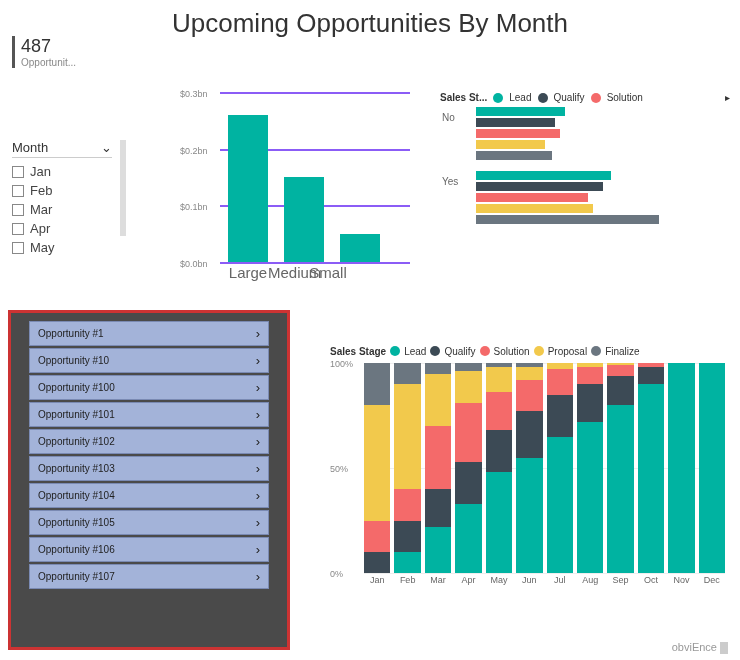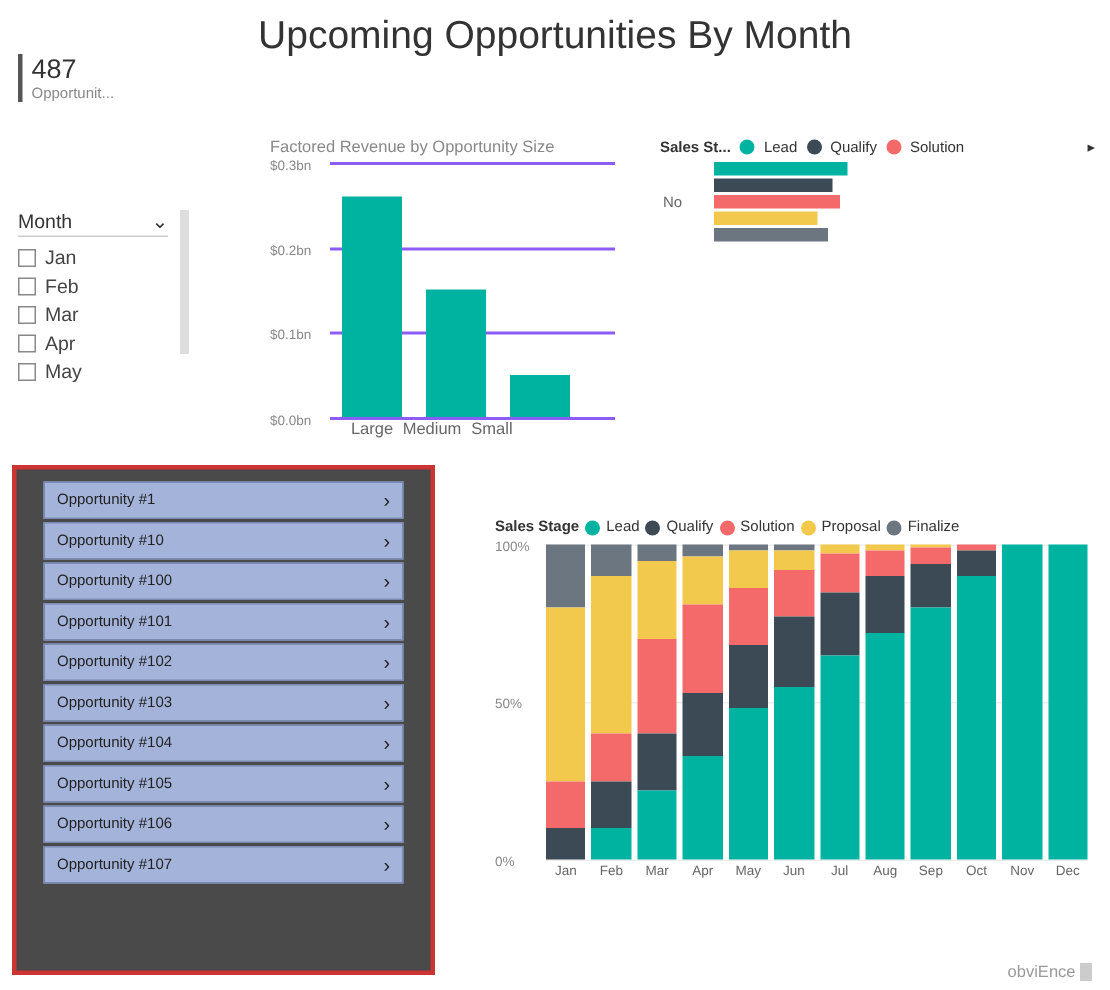--- a/index.html
+++ b/index.html
@@ -13,37 +13,37 @@
 .slicer-row{display:flex;align-items:center;gap:6px;font-size:13px;color:#444;padding:2px 0}
 .slicer-row .cb{width:12px;height:12px;border:1px solid #888}
 .slicer-sb{position:absolute;right:-14px;top:0;width:6px;height:96px;background:#ddd}
 .chart-title{font-size:11px;color:#888;margin-bottom:4px;white-space:nowrap;overflow:hidden;text-overflow:ellipsis}
 .bar1{position:absolute;left:180px;top:92px;width:230px}
 .bar1-area{position:relative;height:170px;margin-left:40px}
 .bar1-grid{position:absolute;left:0;right:0;border-top:2px solid #8b5cf6;font-size:9px;color:#888}
 .bar1-grid span{position:absolute;left:-40px;top:-5px}
 .bar1-bars{position:absolute;left:0;right:0;bottom:0;height:170px;display:flex;align-items:flex-end;gap:16px;padding:0 8px}
 .bar1-bar{width:40px;background:#00b3a1}
-.bar1-xlabels{display:flex;padding:0 8px;margin-left:40px;font-size:11px;color:#666;margin-top:2px}
+.bar1-xlabels{display:flex;padding:0 8px;margin-left:40px;font-size:15px;color:#666;margin-top:2px}
 .bar1-xlabels span{width:40px;text-align:center}
 .bar2{position:absolute;left:440px;top:92px;width:290px}
 .bar2-leg{font-size:10px;color:#333;margin-bottom:4px;display:flex;align-items:center;gap:6px}
 .sw{width:10px;height:10px;border-radius:50%;display:inline-block}
 .bar2-area{position:relative;height:130px;margin-left:36px}
 .bar2-cat{position:relative;height:56px;margin-bottom:8px}
-.bar2-catlbl{position:absolute;left:-34px;top:22px;font-size:10px;color:#666}
+.bar2-catlbl{position:absolute;left:-34px;top:5px;font-size:10px;color:#666}
 .bar2-h{height:9px;margin-bottom:2px}
 .bar2-x{position:relative;height:14px;margin-left:36px;font-size:9px;color:#888}
 .bar2-x span{position:absolute}
 .mobile{position:absolute;left:8px;top:310px;width:282px;height:340px;border:3px solid #cc3333;background:#4a4a4a;padding:8px 18px;overflow:hidden}
 .mob-row{background:#a3b3d9;border:1px solid #7a8ab3;padding:6px 8px;font-size:10px;color:#222;margin-bottom:2px;position:relative}
 .mob-row .chev{position:absolute;right:8px;top:4px;font-size:13px;color:#222}
 .mob-foot{background:#a3b3d9;text-align:center;font-size:10px;font-weight:700;padding:8px;margin-top:4px}
 .stk{position:absolute;left:330px;top:346px;width:395px}
-.stk-leg{font-size:10px;color:#333;margin-bottom:6px;display:flex;align-items:center;gap:4px;flex-wrap:wrap}
+.stk-leg{font-size:10px;color:#333;margin-bottom:6px;display:flex;align-items:flex-start;gap:4px;flex-wrap:wrap}
 .stk-area{position:relative;height:210px;margin-left:34px}
 .stk-grid{position:absolute;left:0;right:0;border-top:1px solid #eee}
 .stk-grid span{position:absolute;left:-34px;top:-5px;font-size:9px;color:#888}
 .stk-cols{position:absolute;left:0;right:0;bottom:0;top:0;display:flex;gap:4px;align-items:flex-end}
 .stk-col{flex:1;display:flex;flex-direction:column-reverse;height:100%}
 .stk-seg{width:100%}
 .stk-xl{display:flex;gap:4px;margin-left:34px;font-size:9px;color:#666;margin-top:2px}
 .stk-xl span{flex:1;text-align:center}
 .brand{position:absolute;right:12px;bottom:6px;font-size:11px;color:#999}
 .brand-bar{display:inline-block;width:8px;height:12px;background:#ccc;vertical-align:middle;margin-left:3px}
@@ -83,21 +83,20 @@
       </div>
       <div class="slicer-row">
         <span class="cb"></span>
         <span>May</span>
       </div>
     </div>
   <div class="slicer-sb"></div>
 </div>
 
 <div class="bar1">
-  <div class="chart-title">Factored Revenue by Opportunity Size</div>
   <div class="bar1-area" id="bar1-area">
       <div class="bar1-grid" style="top:100%">
         <span>$0.0bn</span>
       </div>
       <div class="bar1-grid" style="top:66.66666666666667%">
         <span>$0.1bn</span>
       </div>
       <div class="bar1-grid" style="top:33.33333333333334%">
         <span>$0.2bn</span>
       </div>
@@ -130,20 +129,28 @@
   </div>
   <div class="bar2-area" id="bar2-area">
       <div class="bar2-cat">
         <div class="bar2-catlbl">No</div>
         <div class="bar2-h c-lead" style="width:35%"></div>
         <div class="bar2-h c-qual" style="width:31%"></div>
         <div class="bar2-h c-sol" style="width:32.99999999999999%"></div>
         <div class="bar2-h c-prop" style="width:27%"></div>
         <div class="bar2-h c-fin" style="width:30%"></div>
       </div>
+      <div class="bar2-cat">
+        <div class="bar2-catlbl">Yes</div>
+        <div class="bar2-h c-lead" style="width:53%"></div>
+        <div class="bar2-h c-qual" style="width:50%"></div>
+        <div class="bar2-h c-sol" style="width:44.00000000000001%"></div>
+        <div class="bar2-h c-prop" style="width:46%"></div>
+        <div class="bar2-h c-fin" style="width:72%"></div>
+      </div>
     </div>
 </div>
 
 <div class="mobile">
   <div id="mob-body">
       <div class="mob-row">Opportunity #1<span class="chev">›</span></div>
       <div class="mob-row">Opportunity #10<span class="chev">›</span></div>
       <div class="mob-row">Opportunity #100<span class="chev">›</span></div>
       <div class="mob-row">Opportunity #101<span class="chev">›</span></div>
       <div class="mob-row">Opportunity #102<span class="chev">›</span></div>

